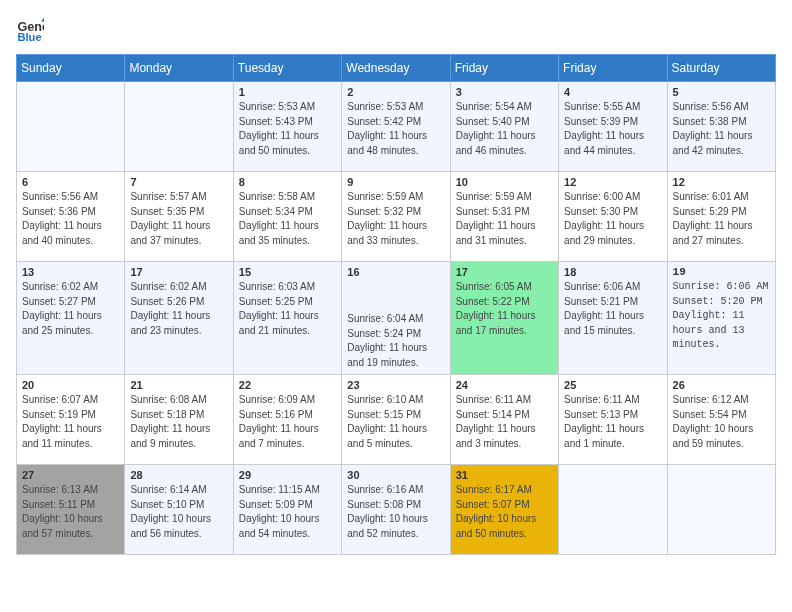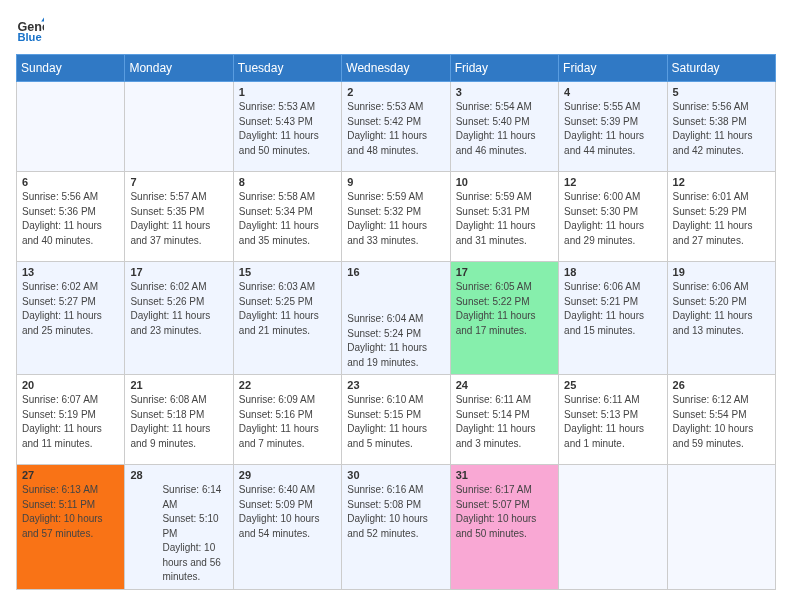--- a/index.html
+++ b/index.html
@@ -215,21 +215,21 @@
           <div class="day-info" style="white-space: pre-line;">Sunrise: 6:05 AM
 Sunset: 5:22 PM
 Daylight: 11 hours and 17 minutes.</div>
         </td>
         <td style="background: rgb(240, 245, 255);">
           <span class="day-num">18</span>
           <div class="day-info" style="white-space: pre-line;">Sunrise: 6:06 AM
 Sunset: 5:21 PM
 Daylight: 11 hours and 15 minutes.</div>
         </td>
-        <td style="background: rgb(240, 245, 255);">
+        <td style="background: rgb(240, 245, 255); font-family: Liberation Mono, monospace;">
           <span class="day-num">19</span>
           <div class="day-info" style="white-space: pre-line;">Sunrise: 6:06 AM
 Sunset: 5:20 PM
 Daylight: 11 hours and 13 minutes.</div>
         </td>
       </tr>
       <tr>
         <td style="background: rgb(255, 255, 255); margin-left: 27px;">
           <span class="day-num">20</span>
           <div class="day-info" style="white-space: pre-line;">Sunrise: 6:07 AM
@@ -267,45 +267,45 @@
 Daylight: 11 hours and 1 minute.</div>
         </td>
         <td style="background: rgb(255, 255, 255);">
           <span class="day-num">26</span>
           <div class="day-info" style="white-space: pre-line;">Sunrise: 6:12 AM
 Sunset: 5:54 PM
 Daylight: 10 hours and 59 minutes.</div>
         </td>
       </tr>
       <tr>
-        <td style="background: #f97316;">
+        <td style="background: #a3a3a3;">
           <span class="day-num">27</span>
           <div class="day-info" style="white-space: pre-line;">Sunrise: 6:13 AM
 Sunset: 5:11 PM
 Daylight: 10 hours and 57 minutes.</div>
         </td>
         <td style="background: rgb(240, 245, 255);">
           <span class="day-num">28</span>
-          <div class="day-info" style="white-space: pre-line; margin-left: 32px;">Sunrise: 6:14 AM
+          <div class="day-info" style="white-space: pre-line;">Sunrise: 6:14 AM
 Sunset: 5:10 PM
 Daylight: 10 hours and 56 minutes.</div>
         </td>
         <td style="background: rgb(240, 245, 255);">
           <span class="day-num">29</span>
-          <div class="day-info" style="white-space: pre-line;">Sunrise: 6:40 AM
+          <div class="day-info" style="white-space: pre-line;">Sunrise: 11:15 AM
 Sunset: 5:09 PM
 Daylight: 10 hours and 54 minutes.</div>
         </td>
         <td style="background: rgb(240, 245, 255);">
           <span class="day-num">30</span>
           <div class="day-info" style="white-space: pre-line;">Sunrise: 6:16 AM
 Sunset: 5:08 PM
 Daylight: 10 hours and 52 minutes.</div>
         </td>
-        <td style="background: #f9a8d4;">
+        <td style="background: #eab308;">
           <span class="day-num">31</span>
           <div class="day-info" style="white-space: pre-line;">Sunrise: 6:17 AM
 Sunset: 5:07 PM
 Daylight: 10 hours and 50 minutes.</div>
         </td>
         <td class="empty" style="background: rgb(240, 245, 255);"></td>
         <td class="empty" style="background: rgb(240, 245, 255);"></td>
       </tr>
     </tbody>
 </table>

